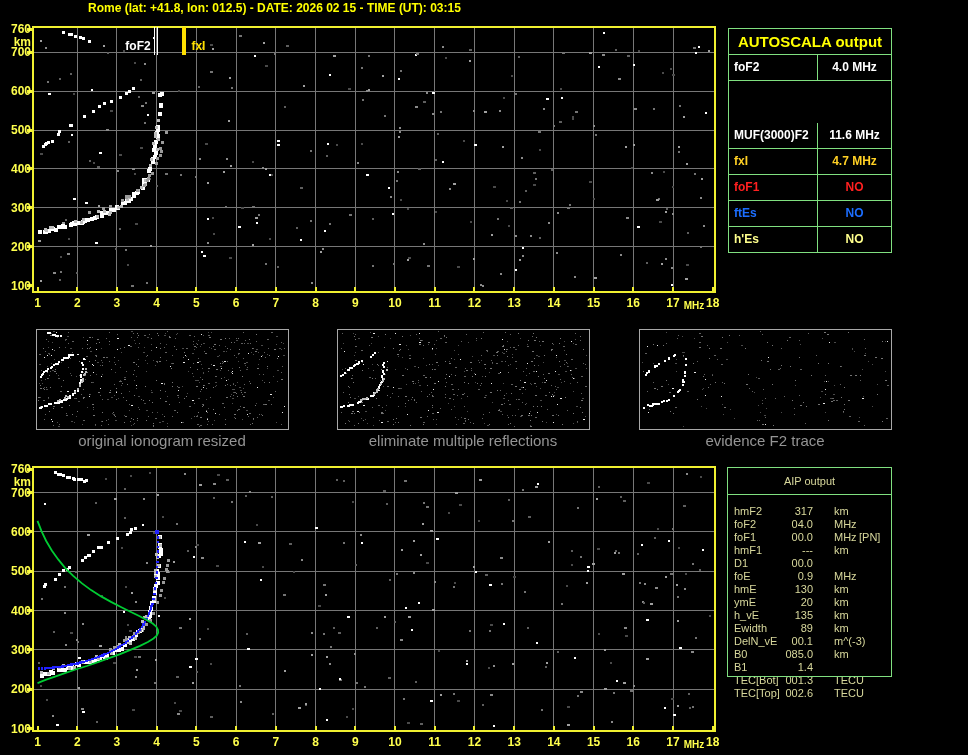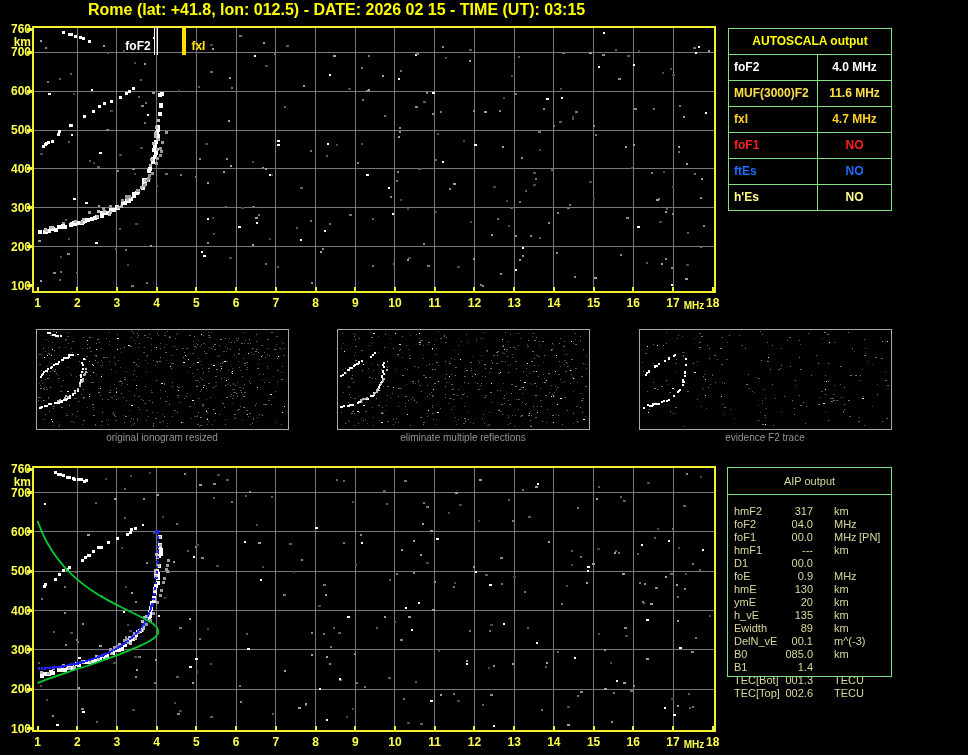--- a/index.html
+++ b/index.html
@@ -1,33 +1,33 @@
 <!DOCTYPE html>
 <html><head>
 <meta charset="utf-8">
 <style>
   html,body{margin:0;padding:0;background:#000;}
   .screen{position:relative;width:968px;height:755px;background:#000;overflow:hidden;
           font-family:"Liberation Sans",sans-serif;}
   #scene{position:absolute;left:0;top:0;}
   #scene rect,#scene line{shape-rendering:crispEdges;}
-  .title{position:absolute;left:88px;top:1px;color:#ffff00;font-size:16px;font-weight:bold;white-space:nowrap;}
+  .title{position:absolute;left:88px;top:1px;color:#ffff00;font-size:12px;font-weight:bold;white-space:nowrap;}
 
   
   .autoscala{position:absolute;left:728px;top:28px;width:162px;border:1px solid #80e080;background:#000;}
   .autoscala .hdr{height:25px;line-height:25px;text-align:center;color:#ffff00;font-weight:bold;
-                  font-size:12px;border-bottom:1px solid #80e080;}
+                  font-size:15px;border-bottom:1px solid #80e080;}
   .arow{display:flex;height:25px;line-height:25px;border-bottom:1px solid #80e080;
         font-weight:bold;font-size:12px;}
   .arow:last-child{border-bottom:none;justify-content:space-between;}
   .albl{width:83px;padding-left:5px;border-right:1px solid #80e080;white-space:nowrap;overflow:hidden;}
   .aval{flex:1;text-align:center;white-space:nowrap;}
 
   
-  .caption{position:absolute;top:432px;width:252px;text-align:center;color:#949494;font-size:10px;}
+  .caption{position:absolute;top:432px;width:252px;text-align:center;color:#949494;font-size:15px;}
 
   
   .aip{position:absolute;left:727px;top:467px;width:165px;color:#d8d89c;font-size:11px;}
   .aip .ahdr{position:absolute;left:1px;top:1px;width:163px;height:26px;line-height:26px;
              text-align:center;}
   .aipbox{position:absolute;left:0;top:0;width:163px;height:208px;border:1px solid #80e080;pointer-events:none;}
   .aipline{position:absolute;left:1px;top:27px;width:163px;height:0;border-top:1px solid #80e080;}
   #aip-rows{position:absolute;left:1px;top:38px;width:163px;}
   .aiprow{display:flex;height:13px;line-height:13px;white-space:nowrap;}
   .aiprow .l{margin-left:6px;width:50px;}
@@ -2731,21 +2731,21 @@
 
   <div class="title">Rome (lat: +41.8, lon: 012.5) - DATE: 2026 02 15 - TIME (UT): 03:15</div>
 
   <div class="autoscala">
     <div class="hdr">AUTOSCALA output</div>
     <div id="autoscala-rows">
         <div class="arow" style="color: rgb(255, 255, 255);">
           <div class="albl">foF2</div>
           <div class="aval">4.0 MHz</div>
         </div>
-        <div class="arow" style="color: #fde047;">
+        <div class="arow" style="color: #ffffff; margin-top: 42px;">
           <div class="albl">MUF(3000)F2</div>
           <div class="aval">11.6 MHz</div>
         </div>
         <div class="arow" style="color: rgb(255, 208, 36);">
           <div class="albl">fxI</div>
           <div class="aval">4.7 MHz</div>
         </div>
         <div class="arow" style="color: rgb(255, 32, 32);">
           <div class="albl">foF1</div>
           <div class="aval">NO</div>

